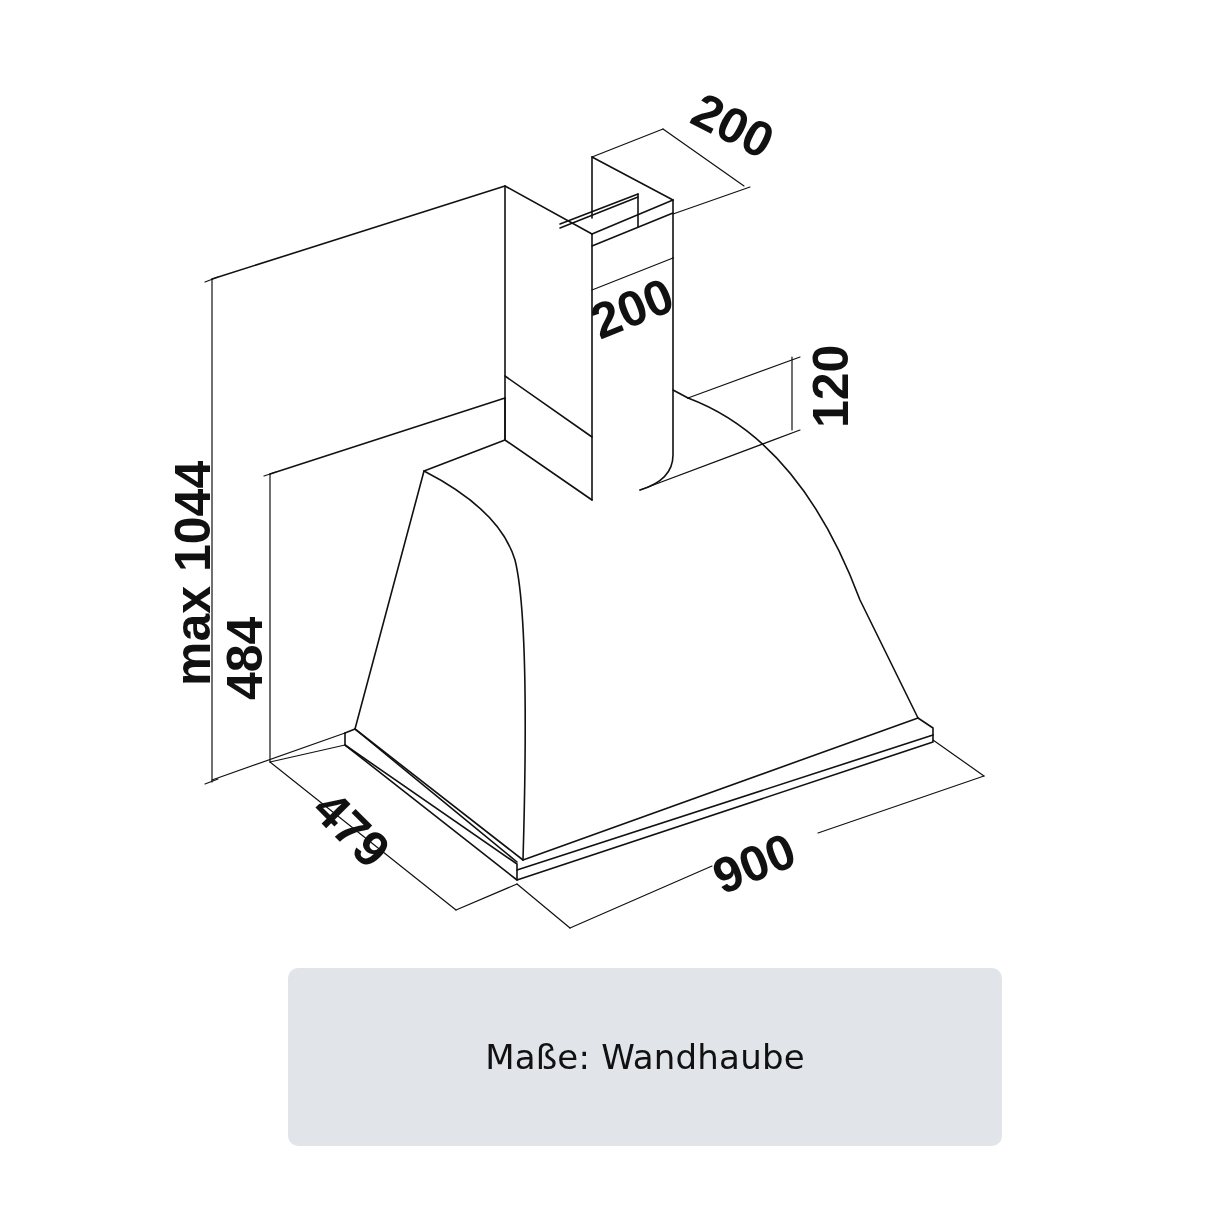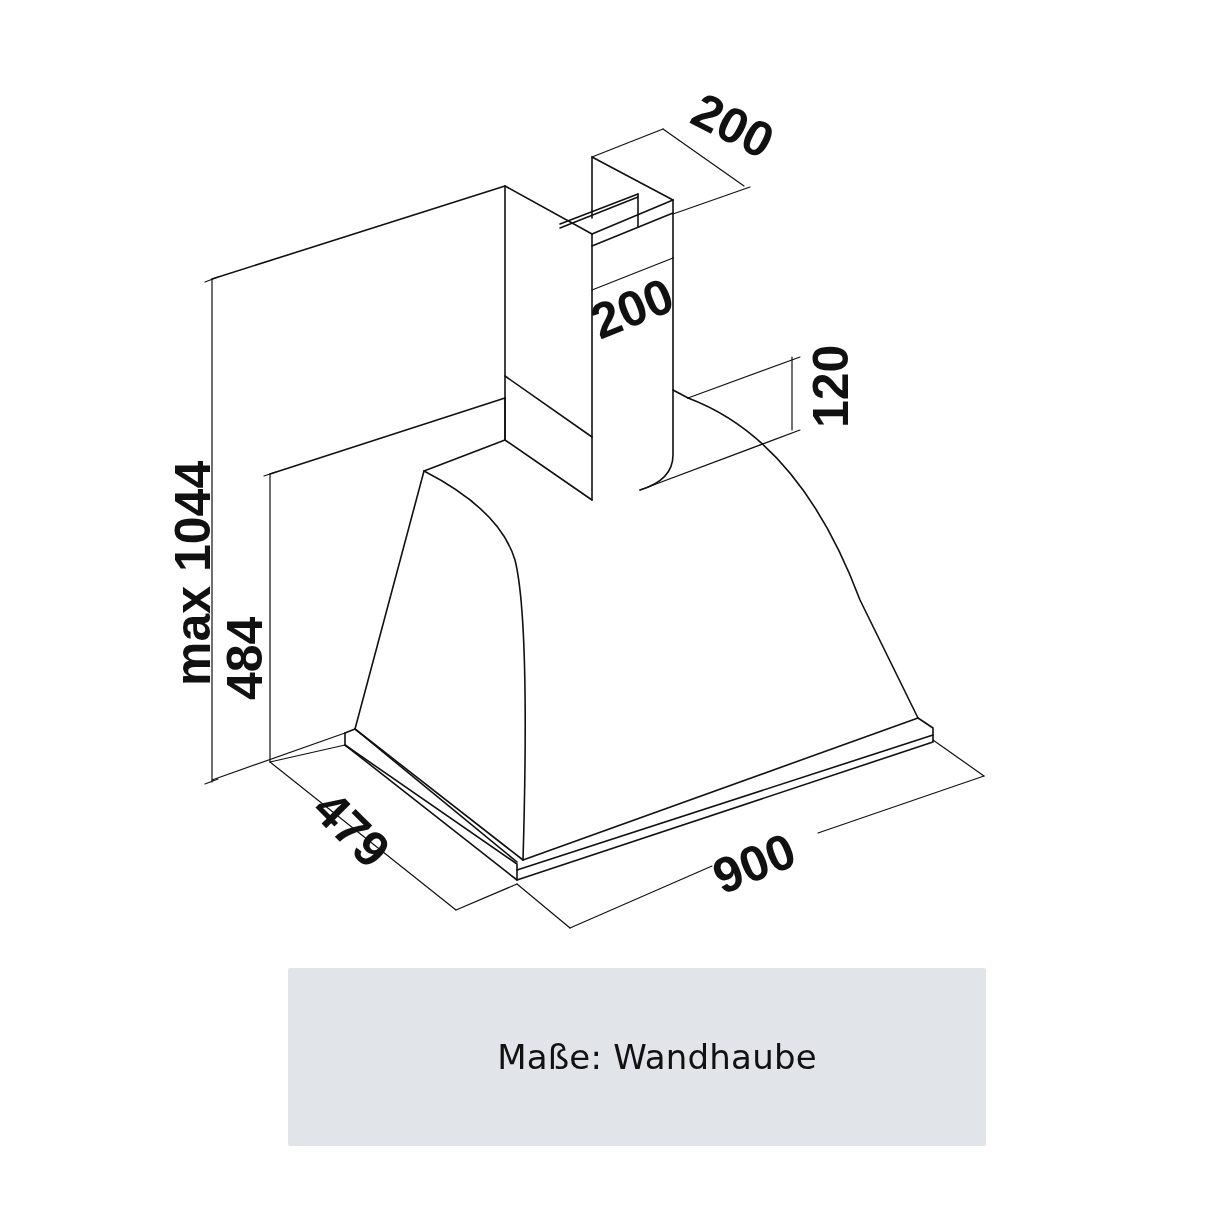--- a/index.html
+++ b/index.html
@@ -1,21 +1,21 @@
 <!DOCTYPE html>
 <html><head>
 <meta charset="utf-8">
 <style>
   html, body { margin: 0; padding: 0; background: #ffffff; }
   body { width: 1214px; height: 1214px; position: relative; overflow: hidden; font-family: "DejaVu Sans", sans-serif; }
   #drawing { position: absolute; left: 0; top: 0; width: 1214px; height: 960px; }
   #drawing line, #drawing path, #drawing polyline, #drawing polygon { stroke: #111; fill: none; stroke-width: 1.6; stroke-linecap: round; stroke-linejoin: round; }
   #drawing .thin { stroke-width: 1.2; }
   #drawing .dim-text { font-family: "Liberation Sans", sans-serif; font-weight: bold; font-size: 50px; fill: #111; stroke: none; }
-  .caption-box { position: absolute; left: 288px; top: 968px; width: 658px; height: 178px; background: #e1e5e9; border-radius: 2px; display: flex; flex-direction: column; align-items: center; justify-content: center; padding-left: 40px; }
+  .caption-box { position: absolute; left: 288px; top: 968px; width: 714px; height: 178px; background: #e1e5e9; border-radius: 10px; display: flex; flex-direction: column; align-items: center; justify-content: center; }
   .caption-line { font-family: "DejaVu Sans", sans-serif; font-size: 34px; color: #111; line-height: 48px; letter-spacing: 0.2px; }
 </style>
 </head>
 <body>
 
 <svg id="drawing" viewBox="0 0 1214 960" xmlns="http://www.w3.org/2000/svg">
 
   <g>
 
     <line x1="505" y1="186" x2="592" y2="234"></line>

